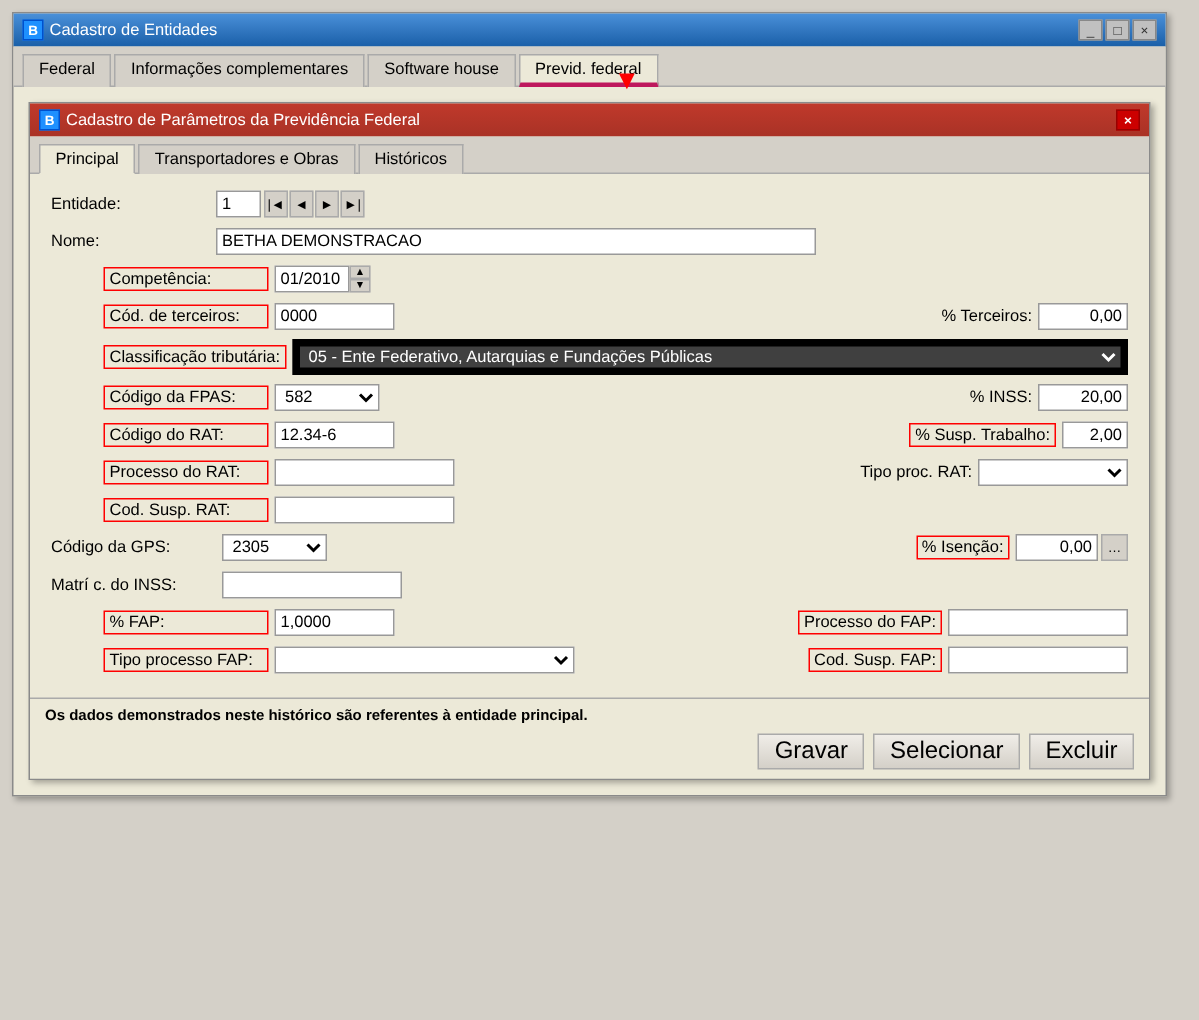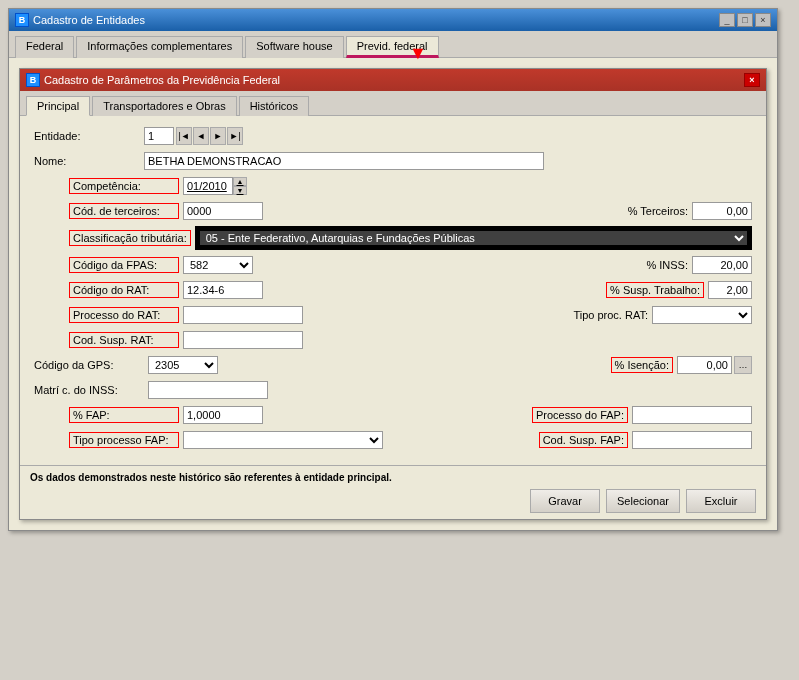--- a/index.html
+++ b/index.html
@@ -220,21 +220,21 @@
       justify-content: flex-end;
       gap: 6px;
     }
     .bottom-btn {
       height: 24px;
       min-width: 70px;
       border: 1px solid #aaa;
       background: linear-gradient(to bottom, #f0ede8, #d4d0c8);
       cursor: pointer;
       padding: 0 10px;
-      font-size: 11px;
+      font-size: 16px;
     }
 
     .row-label { min-width: 110px; }
 
     .gap { flex: 1; }
 
     .isenco-btn {
       width: 18px; height: 18px;
       border: 1px solid #aaa;
       background: #d4d0c8;
@@ -297,21 +297,21 @@
         </div>
       </div>
 
       <div class="form-row">
         <span class="label row-label">Nome:</span>
         <input type="text" class="text-field" style="width: 400px;" value="BETHA DEMONSTRACAO">
       </div>
 
       <div class="form-row">
         <span class="label-red row-label">Competência:</span>
-        <div class="spinner-field" style="margin-left:4px;text-decoration:underline;">
+        <div class="spinner-field" style="margin-left:4px;">
           <input type="text" class="spinner-input" value="01/2010" style="">
           <div class="spinner-btns">
             <div class="spinner-btn">▲</div>
             <div class="spinner-btn">▼</div>
           </div>
         </div>
       </div>
 
       <div class="form-row">
         <span class="label-red row-label">Cód. de terceiros:</span>

